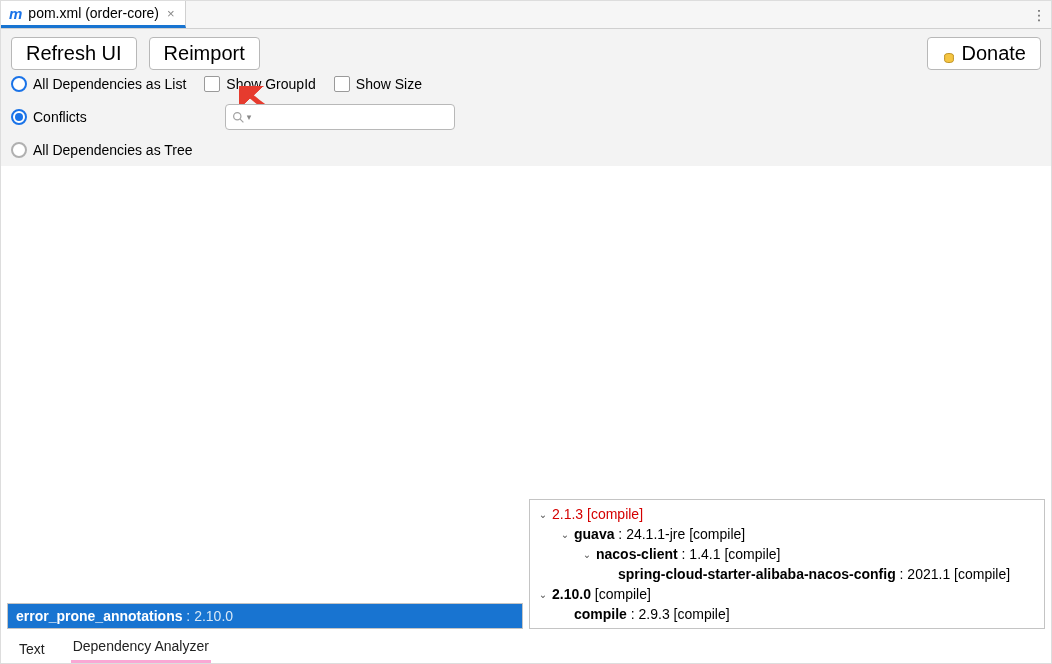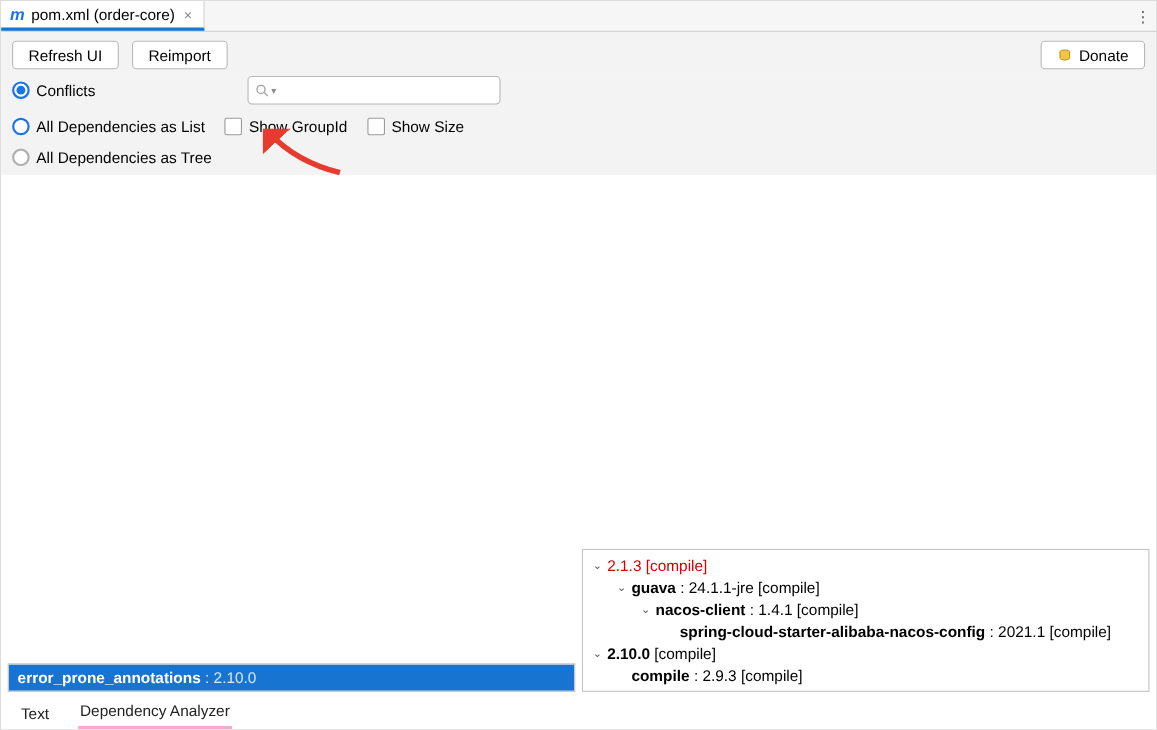--- a/index.html
+++ b/index.html
@@ -56,21 +56,21 @@
     align-items: center;
     padding: 8px 10px 6px 10px;
     gap: 12px;
     background: #f3f3f3;
   }
   .btn {
     background: #fff;
     border: 1px solid #b8b8b8;
     border-radius: 4px;
     padding: 4px 14px;
-    font-size: 14px;
+    font-size: 20px;
     cursor: pointer;
     display: inline-flex;
     align-items: center;
     gap: 6px;
   }
   .donate-icon {
     display: inline-block;
     width: 14px;
     height: 14px;
   }
@@ -224,57 +224,57 @@
         <ellipse cx="8" cy="5" rx="5" ry="2.2" fill="#f5c542" stroke="#b88a1a" stroke-width="1"></ellipse>
         <path d="M3 5v3c0 1.2 2.2 2.2 5 2.2s5-1 5-2.2V5" fill="#f5c542" stroke="#b88a1a" stroke-width="1"></path>
         <path d="M3 8v3c0 1.2 2.2 2.2 5 2.2s5-1 5-2.2V8" fill="#f5c542" stroke="#b88a1a" stroke-width="1"></path>
       </svg>
     </span>
     <span>Donate</span>
   </button>
 </div>
 
 <div class="options">
+  <div class="opt-row" style="position:relative;">
+    <span class="radio-wrap">
+      <span class="radio hl"></span>
+      <span>All Dependencies as List</span>
+    </span>
+    <span class="check-wrap">
+      <span class="check"></span>
+      <span>Show GroupId</span>
+    </span>
+    <span class="check-wrap">
+      <span class="check"></span>
+      <span>Show Size</span>
+    </span>
+
+    <svg class="arrow-annot" width="80" height="50">
+      <defs>
+        <marker id="ah" markerWidth="8" markerHeight="8" refX="2" refY="4" orient="auto">
+          <path d="M0,0 L8,4 L0,8 Z" fill="#e63b2e"></path>
+        </marker>
+      </defs>
+      <path d="M70,40 Q30,30 6,4" stroke="#e63b2e" stroke-width="5" fill="none" marker-end="url(#ah)"></path>
+    </svg>
+  </div>
   <div class="opt-row">
     <span class="radio-wrap">
       <span class="radio checked"></span>
       <span>Conflicts</span>
     </span>
     <div class="search">
       <svg width="13" height="13" viewBox="0 0 16 16">
         <circle cx="6.5" cy="6.5" r="4.5" fill="none" stroke="#555" stroke-width="1.5"></circle>
         <line x1="10" y1="10" x2="14" y2="14" stroke="#555" stroke-width="1.5"></line>
       </svg>
       <span class="caret">▾</span>
       <input type="text" placeholder="" style="">
     </div>
   </div>
-  <div class="opt-row" style="position:relative;">
-    <span class="radio-wrap">
-      <span class="radio hl"></span>
-      <span>All Dependencies as List</span>
-    </span>
-    <span class="check-wrap">
-      <span class="check"></span>
-      <span>Show GroupId</span>
-    </span>
-    <span class="check-wrap">
-      <span class="check"></span>
-      <span>Show Size</span>
-    </span>
-
-    <svg class="arrow-annot" width="80" height="50">
-      <defs>
-        <marker id="ah" markerWidth="8" markerHeight="8" refX="2" refY="4" orient="auto">
-          <path d="M0,0 L8,4 L0,8 Z" fill="#e63b2e"></path>
-        </marker>
-      </defs>
-      <path d="M70,40 Q30,30 6,4" stroke="#e63b2e" stroke-width="5" fill="none" marker-end="url(#ah)"></path>
-    </svg>
-  </div>
   <div class="opt-row">
     <span class="radio-wrap">
       <span class="radio"></span>
       <span>All Dependencies as Tree</span>
     </span>
   </div>
 </div>
 
 <div class="split">
   <div class="pane">

